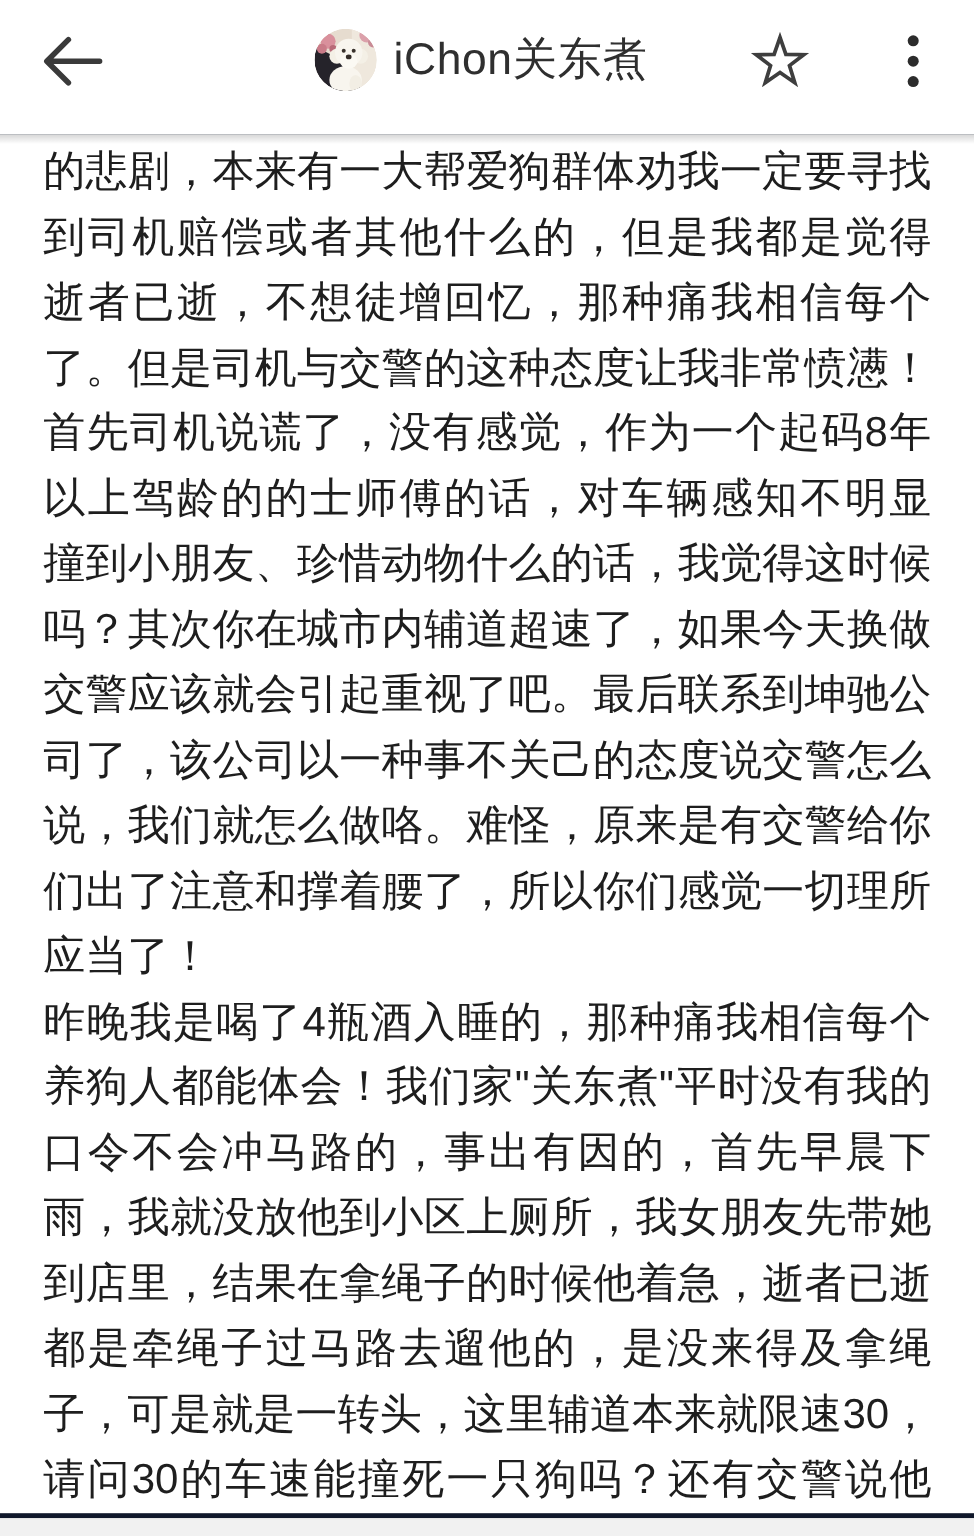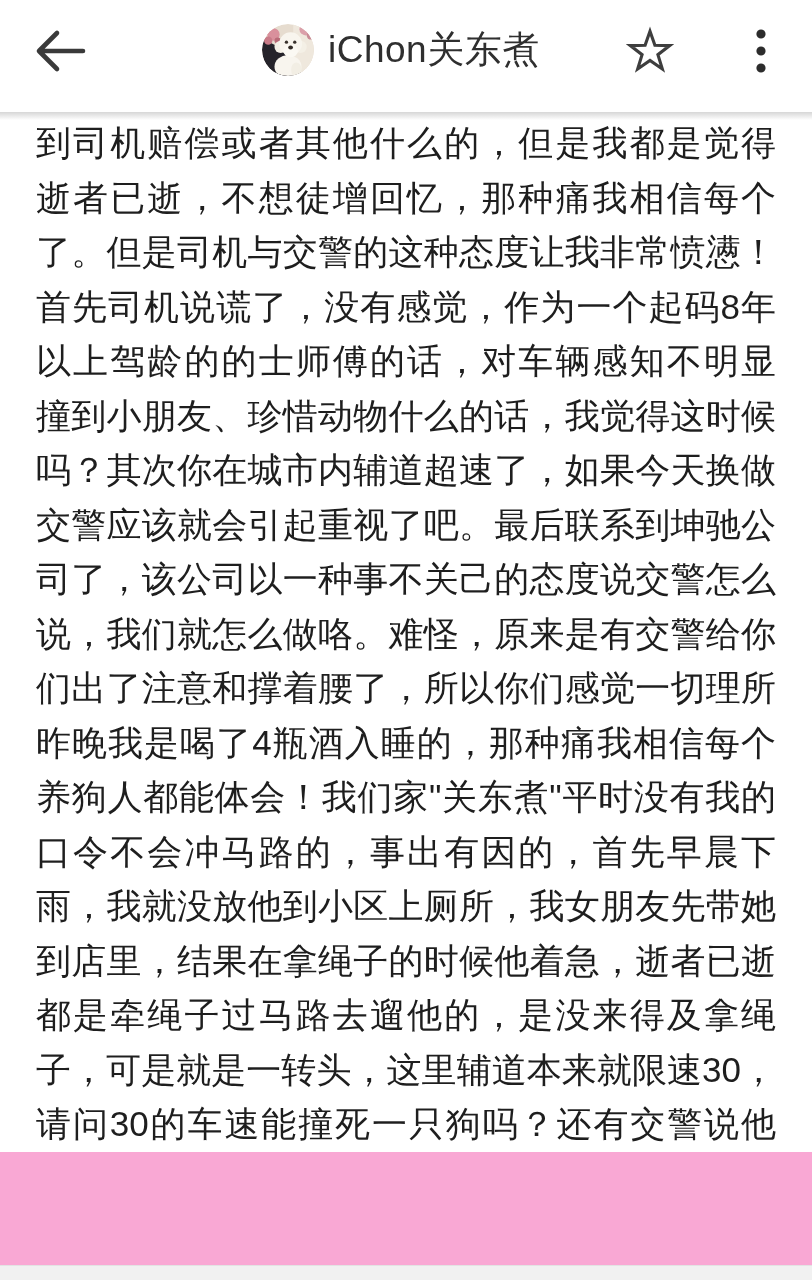--- a/index.html
+++ b/index.html
@@ -2,21 +2,21 @@
 <html><head>
 <meta charset="utf-8">
 <style>
   * { margin: 0; padding: 0; box-sizing: border-box; }
   html, body {
     width: 812px; height: 1280px;
     background: #ffffff;
     font-family: "Liberation Sans", "DejaVu Sans", sans-serif;
     overflow: hidden;
   }
-  .app { position: relative; width: 812px; height: 1280px; background: #f9a8d4; }
+  .app { position: relative; width: 812px; height: 1280px; background: #0f172a; }
 
   
   .header {
     position: relative;
     width: 812px; height: 112px;
     background: #ffffff;
     z-index: 2;
   }
   .header-shadow {
     position: absolute; left: 0; top: 112px;
@@ -144,31 +144,33 @@
           <circle cx="8" cy="8" r="4.6" fill="#2c2c2c"></circle>
           <circle cx="8" cy="25" r="4.6" fill="#2c2c2c"></circle>
           <circle cx="8" cy="42" r="4.6" fill="#2c2c2c"></circle>
         </svg>
       </span>
     </button>
   </div>
   <div class="header-shadow"></div>
 
   <div class="post-content">
+      <div class="text-line justified">的悲剧，本来有一大帮爱狗群体劝我一定要寻找</div>
       <div class="text-line justified">到司机赔偿或者其他什么的，但是我都是觉得</div>
       <div class="text-line justified">逝者已逝，不想徒增回忆，那种痛我相信每个</div>
       <div class="text-line justified">了。但是司机与交警的这种态度让我非常愤懑！</div>
       <div class="text-line justified">首先司机说谎了，没有感觉，作为一个起码8年</div>
       <div class="text-line justified">以上驾龄的的士师傅的话，对车辆感知不明显</div>
       <div class="text-line justified">撞到小朋友、珍惜动物什么的话，我觉得这时候</div>
       <div class="text-line justified">吗？其次你在城市内辅道超速了，如果今天换做</div>
       <div class="text-line justified">交警应该就会引起重视了吧。最后联系到坤驰公</div>
       <div class="text-line justified">司了，该公司以一种事不关己的态度说交警怎么</div>
       <div class="text-line justified">说，我们就怎么做咯。难怪，原来是有交警给你</div>
       <div class="text-line justified">们出了注意和撑着腰了，所以你们感觉一切理所</div>
+      <div class="text-line">应当了！</div>
       <div class="text-line justified">昨晚我是喝了4瓶酒入睡的，那种痛我相信每个</div>
       <div class="text-line justified">养狗人都能体会！我们家"关东煮"平时没有我的</div>
       <div class="text-line justified">口令不会冲马路的，事出有因的，首先早晨下</div>
       <div class="text-line justified">雨，我就没放他到小区上厕所，我女朋友先带她</div>
       <div class="text-line justified">到店里，结果在拿绳子的时候他着急，逝者已逝</div>
       <div class="text-line justified">都是牵绳子过马路去遛他的，是没来得及拿绳</div>
       <div class="text-line justified">子，可是就是一转头，这里辅道本来就限速30，</div>
       <div class="text-line justified">请问30的车速能撞死一只狗吗？还有交警说他</div>
     </div>
 

